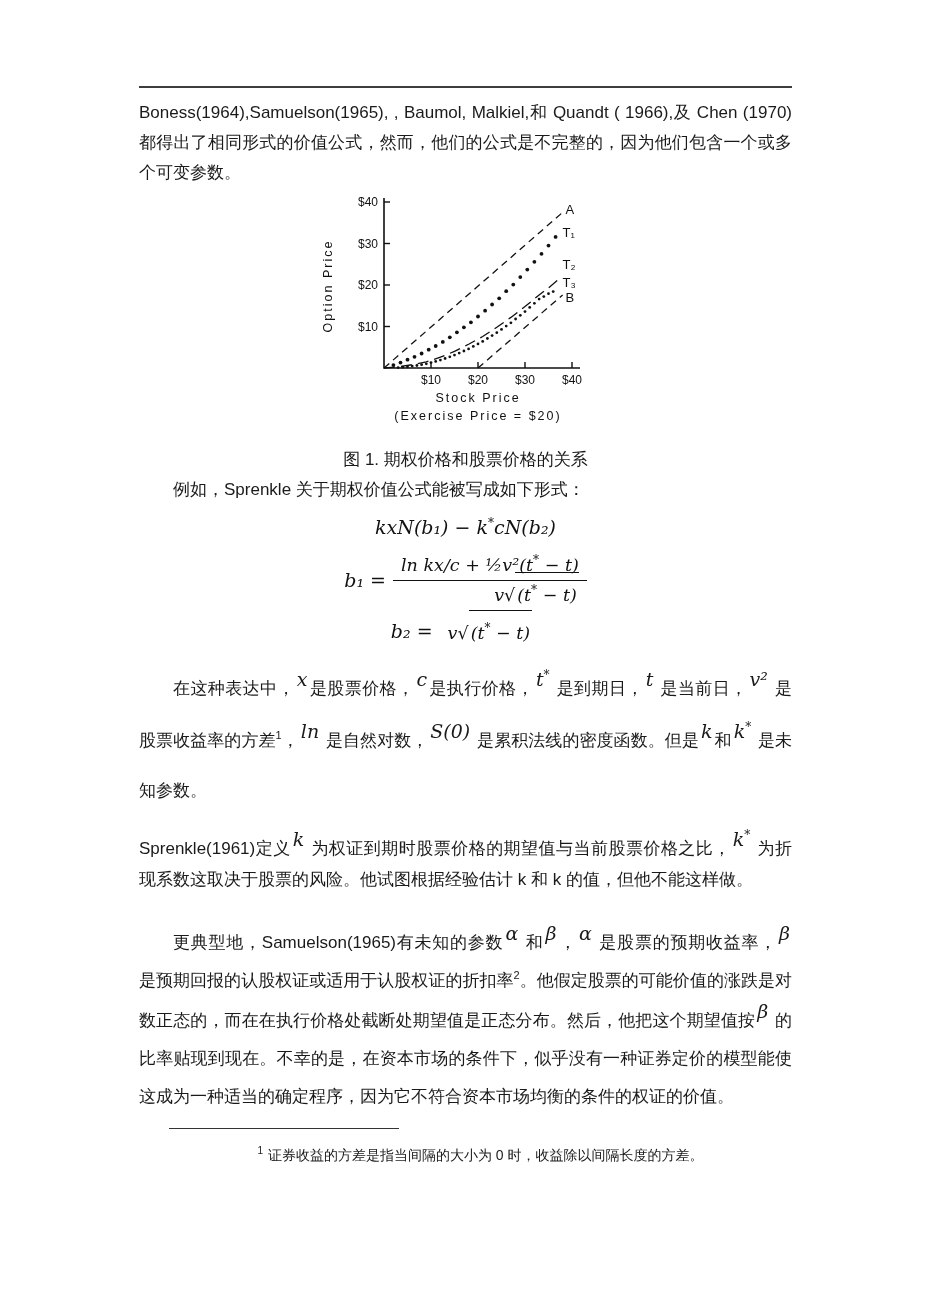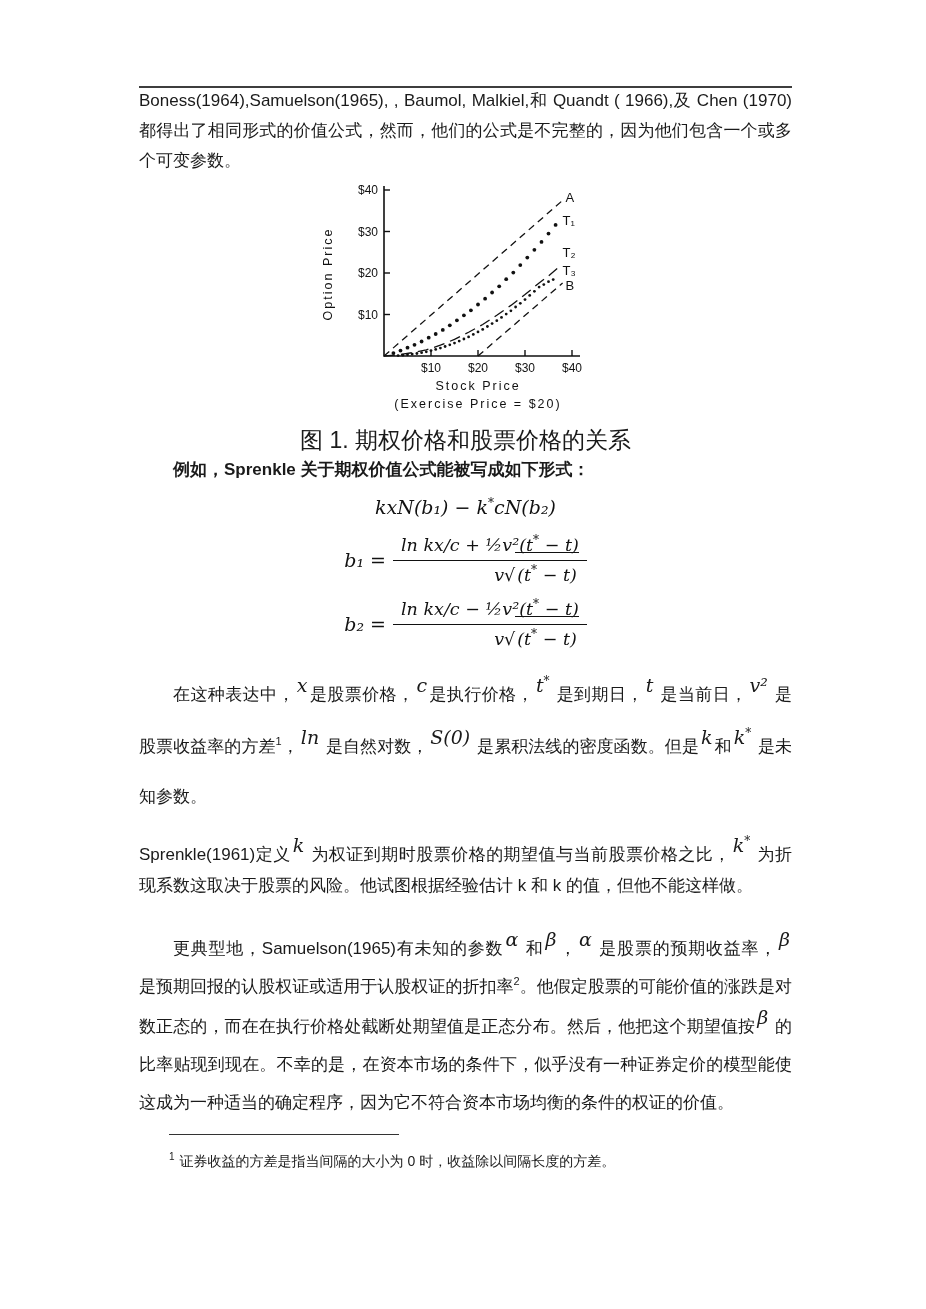--- a/index.html
+++ b/index.html
@@ -5,47 +5,47 @@
   html,body{margin:0;padding:0;background:#ffffff;}
   .page{
     width:926px;height:1309px;position:relative;box-sizing:border-box;
     padding:86px 134px 0 139px;background:#ffffff;color:#1a1a1a;
     font-family:"Liberation Sans",sans-serif;font-size:17px;overflow:hidden;
   }
   .top-rule{position:absolute;top:86px;left:139px;width:653px;margin:0;border:none;border-top:2px solid #3d3d3d;}
   p{margin:0;}
   .para{text-align:justify;}
   .indent{text-indent:34px;}
-  .p1{line-height:30px;}
-  .p2{line-height:28px;margin-top:3px;font-weight:bold;}
+  .p1{line-height:30px;margin-top:12px;}
+  .p2{line-height:28px;margin-top:3px;}
   .p3{line-height:50px;margin-top:16px;}
   .p4{line-height:31px;margin-top:16px;}
   .p5{line-height:38px;margin-top:27px;}
   .p6{line-height:25.5px;margin-top:8px;}
   .imath{font-family:"DejaVu Serif",serif;font-style:italic;font-size:19px;position:relative;top:-0.42em;padding:0 2px;white-space:nowrap;}
   .imath .star, .mformula .star{font-size:12px;vertical-align:super;line-height:0;}
   .fnref{font-size:11px;vertical-align:super;line-height:0;}
   .fig{margin:6px 0 0;text-align:center;}
-  .fig-caption{font-size:23px;line-height:26px;margin-top:8px;}
+  .fig-caption{font-size:17px;line-height:26px;margin-top:16px;}
   .tick{font-size:12px;font-family:"Liberation Sans",sans-serif;fill:#111;}
   .slabel{font-size:13px;font-family:"Liberation Sans",sans-serif;fill:#111;}
   .atitle{font-size:12.5px;font-family:"Liberation Sans",sans-serif;fill:#111;letter-spacing:2px;}
   .formulas{text-align:center;margin:6px 0 18px;}
   .mformula{font-family:"DejaVu Serif",serif;font-style:italic;font-size:19px;color:#111;}
   .formula-line{margin:12px 0 16px;}
   .frac-row{margin:12px 0;}
   .lhs{display:inline-block;vertical-align:middle;margin-right:7px;text-align:center;}
   .frac{display:inline-block;vertical-align:middle;text-align:right;font-size:17.5px;}
   .frac .num{display:block;padding:1px 8px 5px;border-bottom:1.6px solid #111;}
   .frac .den{display:block;padding:4px 8px 1px;}
   .radicand{border-top:1.6px solid #111;padding:12px 2px;}
   .sqrt{font-style:normal;}
   .footnotes{margin-top:12px;font-size:14px;}
   .fn-rule{width:230px;margin:0 0 9px 30px;border:none;border-top:1.5px solid #333;}
-  .footnote{padding-left:30px;line-height:25px;text-align:left;}
+  .footnote{padding-left:30px;line-height:25px;text-align:center;}
   .footnote sup{font-size:10px;margin-right:5px;}
 </style>
 </head>
 <body>
 
 <div class="page">
   <hr class="top-rule">
 
   <p class="para p1"><span>Boness(1964),Samuelson(1965), , Baumol, Malkiel,和 Quandt ( 1966),及 Chen (1970)都得出了相同形式的价值公式，然而，他们的公式是不完整的，因为他们包含一个或多个可变参数。</span></p>
 
@@ -139,21 +139,21 @@
           <text transform="translate(16 92) rotate(-90)" text-anchor="middle" class="atitle">Option Price</text>
         </svg></div>
     <figcaption class="fig-caption">图 1. 期权价格和股票价格的关系</figcaption>
   </figure>
 
   <p class="para p2 indent"><span>例如，Sprenkle 关于期权价值公式能被写成如下形式：</span></p>
 
   <div class="formulas">
     <div class="mformula formula-line" id="formula1">kxN(b₁) − k<sup class="star">*</sup>cN(b₂)</div>
     <div class="mformula frac-row" id="formulaB1"><span class="lhs">b₁ =</span><span class="frac"><span class="num">ln kx/c + ½v²(t<sup class="star">*</sup> − t)</span><span class="den">v<span class="sqrt">√</span><span class="radicand">(t<sup class="star">*</sup> − t)</span></span></span></div>
-    <div class="mformula frac-row" id="formulaB2"><span class="lhs">b₂ =</span><span class="frac"><span class="num">ln kx/c − ½v²(t<sup class="star">*</sup> − t)</span><span class="den">v<span class="sqrt">√</span><span class="radicand">(t<sup class="star">*</sup> − t)</span></span></span></div>
+    <div class="mformula frac-row" id="formulaB2"><span class="lhs">b₂ =</span><span class="frac"><span class="den">v<span class="sqrt">√</span><span class="radicand">(t<sup class="star">*</sup> − t)</span></span></span></div>
   </div>
 
   <p class="para p3 indent"><span>在这种表达中，</span><span class="imath">x</span><span>是股票价格，</span><span class="imath">c</span><span>是执行价格，</span><span class="imath">t<sup class="star">*</sup></span><span> 是到期日，</span><span class="imath">t</span><span> 是当前日，</span><span class="imath">v²</span><span> 是股票收益率的方差</span><sup class="fnref">1</sup><span>，</span><span class="imath">ln</span><span> 是自然对数，</span><span class="imath">S(0)</span><span> 是累积法线的密度函数。但是</span><span class="imath">k</span><span>和</span><span class="imath">k<sup class="star">*</sup></span><span> 是未知参数。</span></p>
   <p class="para p4"><span>Sprenkle(1961)定义</span><span class="imath">k</span><span> 为权证到期时股票价格的期望值与当前股票价格之比，</span><span class="imath">k<sup class="star">*</sup></span><span> 为折现系数这取决于股票的风险。他试图根据经验估计 k 和 k 的值，但他不能这样做。</span></p>
   <p class="para p5 indent"><span>更典型地，Samuelson(1965)有未知的参数</span><span class="imath">α</span><span> 和</span><span class="imath">β</span><span>，</span><span class="imath">α</span><span> 是股票的预期收益率，</span><span class="imath">β</span><span> 是预期回报的认股权证或适用于认股权证的折扣率</span><sup class="fnref">2</sup><span>。他假定股票的可能价值的涨跌是对数正态的，而在在执行价格处截断处期望值是正态分布。然后，他把这个期望值按</span><span class="imath">β</span><span> 的比率贴现到现在。不幸的是，在资本市场的条件下，似乎没有一种证券定价的模型能使这成为一种适当的确定程序，因为它不符合资本市场均衡的条件的权证的价值。</span></p>
 
   <div class="footnotes">
     <hr class="fn-rule">
     <div class="footnote">
       <sup>1</sup><span>证券收益的方差是指当间隔的大小为 0 时，收益除以间隔长度的方差。</span>

